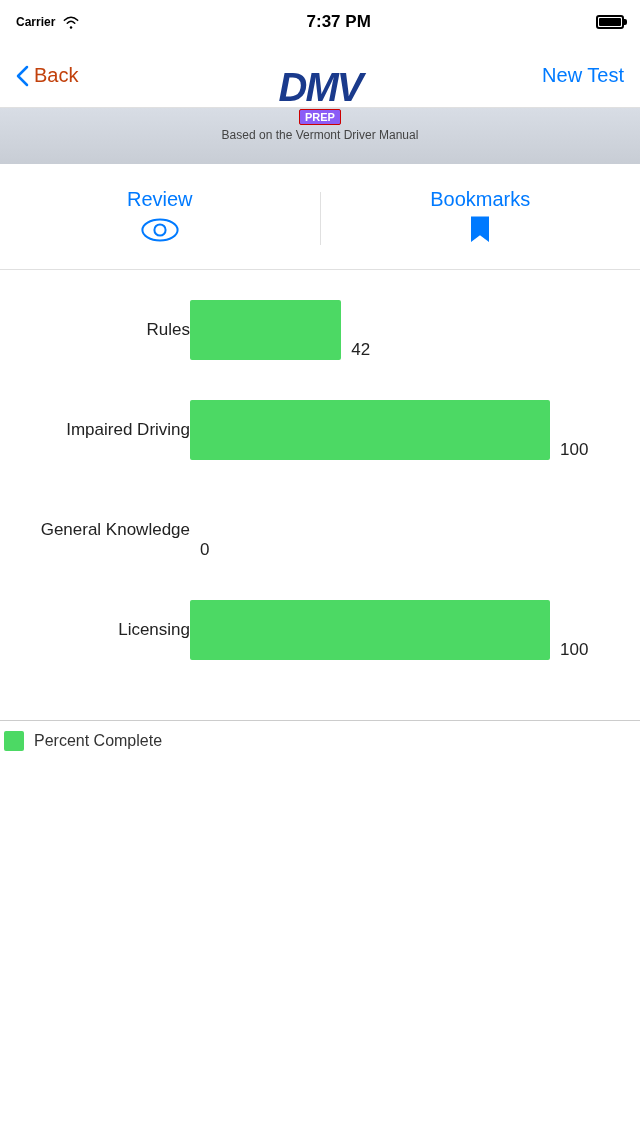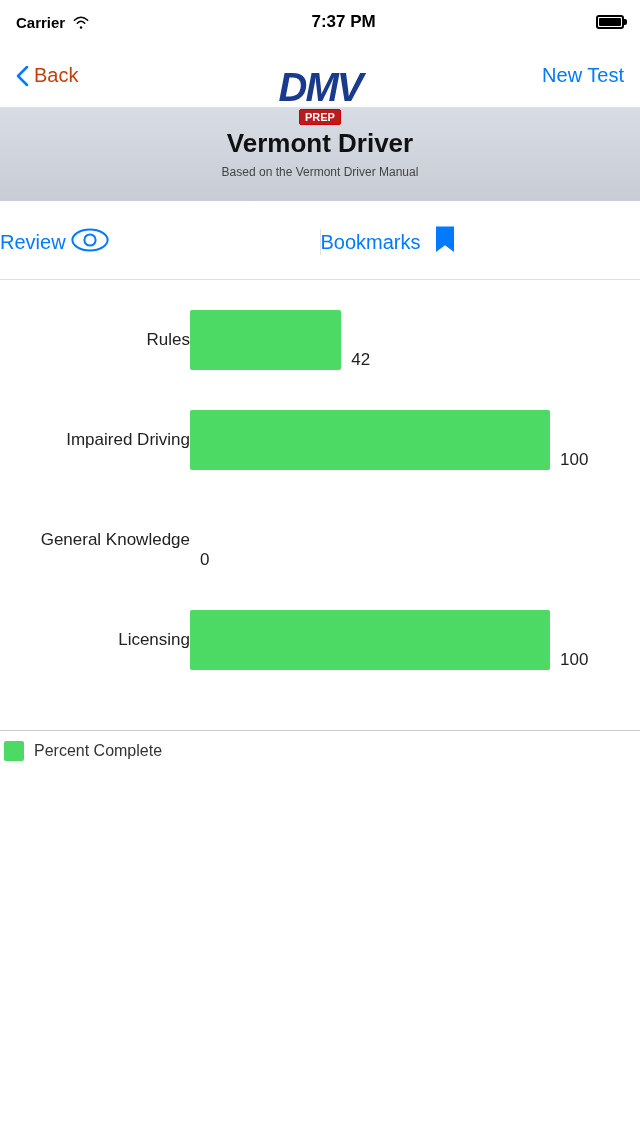--- a/index.html
+++ b/index.html
@@ -20,21 +20,21 @@
       align-items: center;
       justify-content: space-between;
       padding: 0 16px;
       font-size: 17px;
       font-weight: 600;
     }
     .status-carrier {
       display: flex;
       align-items: center;
       gap: 6px;
-      font-size: 15px;
+      font-size: 12px;
       font-weight: 600;
     }
     .wifi-icon {
       width: 20px;
       height: 14px;
     }
     .battery-icon {
       width: 28px;
       height: 14px;
       border: 2px solid #000;
@@ -88,21 +88,21 @@
     .nav-logo .dmv {
       font-size: 40px;
       font-weight: 900;
       font-style: italic;
       color: #1a3a8c;
       line-height: 1;
       letter-spacing: -2px;
       margin-top: 41px;
     }
     .nav-logo .prep-badge {
-      background: #b91c1c;
+      background: #8b5cf6;
       color: #fff;
       font-size: 11px;
       font-weight: 700;
       padding: 1px 5px;
       border-radius: 2px;
       display: inline-block;
       margin-top: -4px;
       border: 1.5px solid #cc0000;
     }
     .nav-new-test {
@@ -132,21 +132,21 @@
 
     
     .review-section {
       display: flex;
       padding: 24px 0 20px;
       border-bottom: 1px solid #e0e0e0;
     }
     .review-item {
       flex: 1;
       display: flex;
-      flex-direction: row;
+      flex-direction: column;
       align-items: center;
       gap: 4px;
     }
     .review-label {
       font-size: 20px;
       color: #007AFF;
       font-weight: 400;
     }
     .review-icon svg {
       width: 40px;
@@ -244,21 +244,20 @@
   <div class="nav-logo">
     <div class="dmv">DMV</div>
     <div class="prep-badge">PREP</div>
   </div>
   <div class="nav-new-test">
     <span>New Test</span>
   </div>
 </div>
 
 <div class="header-banner">
-  <div class="header-title">Vermont Driver</div>
   <div class="header-subtitle">Based on the Vermont Driver Manual</div>
 </div>
 
 <div class="review-section">
   <div class="review-item">
     <span class="review-label">Review</span>
     <div class="review-icon">
       <svg viewBox="0 0 50 30" fill="none">
         <ellipse cx="25" cy="15" rx="22" ry="13" stroke="#007AFF" stroke-width="2.5" fill="none"></ellipse>
         <circle cx="25" cy="15" r="7" stroke="#007AFF" stroke-width="2.5" fill="none"></circle>

